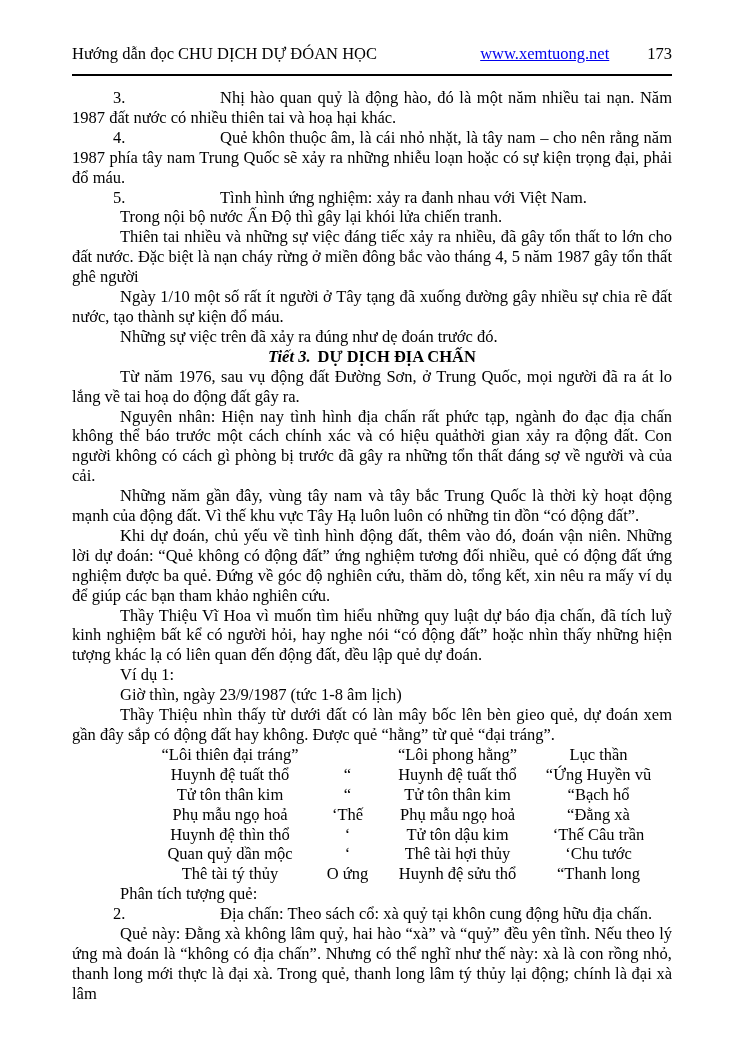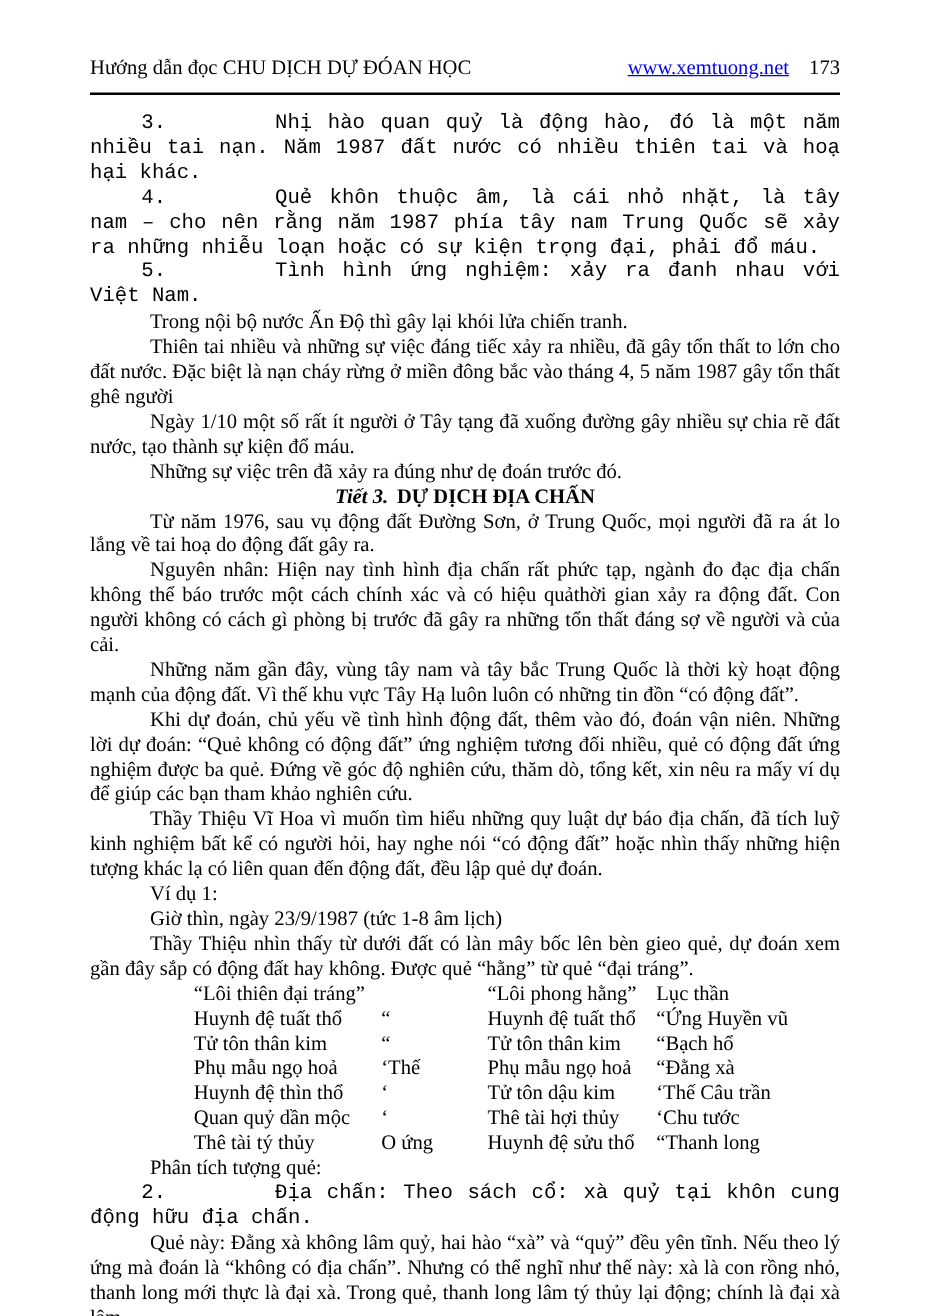--- a/index.html
+++ b/index.html
@@ -11,42 +11,43 @@
     overflow: hidden;
   }
   .page { padding: 44px 72px 0 72px; }
 
   
   .hdr {
     display: flex; align-items: baseline;
     font-size: 16.5px;
     padding-bottom: 10px;
     border-bottom: 2px solid #000000;
+    gap: 22px;
   }
   .hdr-title { flex: 1; white-space: nowrap; }
   .hdr-link { color: #0000ee; text-decoration: underline; margin-right: 16px; }
   .hdr-page { }
 
   
   main {
     margin-top: 12px;
     font-size: 16.5px;
     line-height: 19.9px;
     text-align: justify;
   }
   p { margin: 0; text-indent: 48px; }
-  .num-item { text-indent: 0; font-family: Liberation Mono, monospace; }
+  .num-item { text-indent: 0; }
   .num-item .num { display: inline-block; margin-left: 41px; width: 107px; }
   .heading { text-align: center; font-weight: bold; text-indent: 0; }
   .heading .prefix { font-style: italic; margin-right: 7px; text-align: right; }
 
   
   .hex-table { margin-left: 83px; text-align: left; }
   .hex-row { display: grid; grid-template-columns: 150px 85px 135px 1fr; }
-  .hex-cell { white-space: nowrap; }
+  .hex-cell { white-space: nowrap; text-align: center; }
 </style>
 </head>
 <body>
 
 <div class="page">
 
   <div class="hdr">
     <span class="hdr-title">Hướng dẫn đọc CHU DỊCH DỰ ĐÓAN HỌC</span>
     <a class="hdr-link" href="#">www.xemtuong.net</a>
     <span class="hdr-page">173</span>

